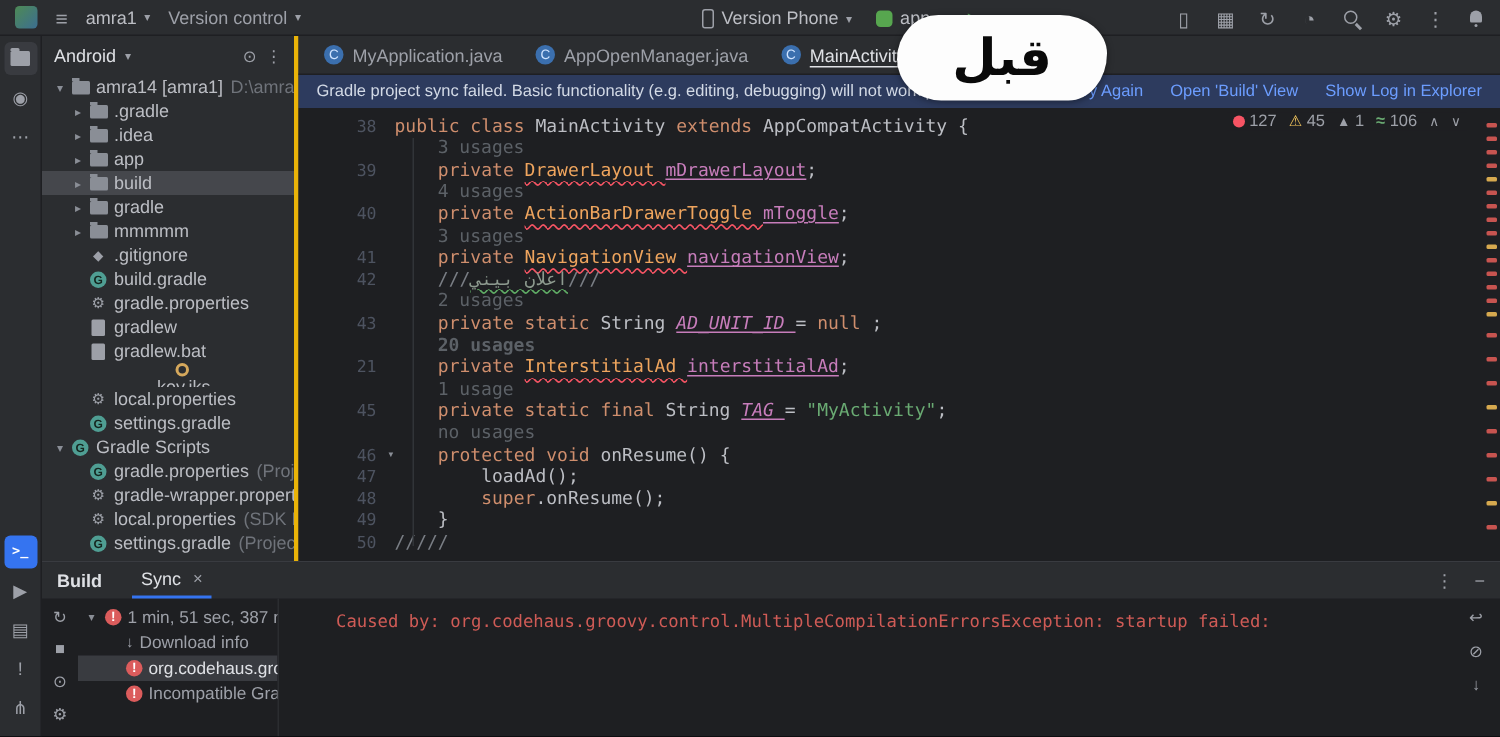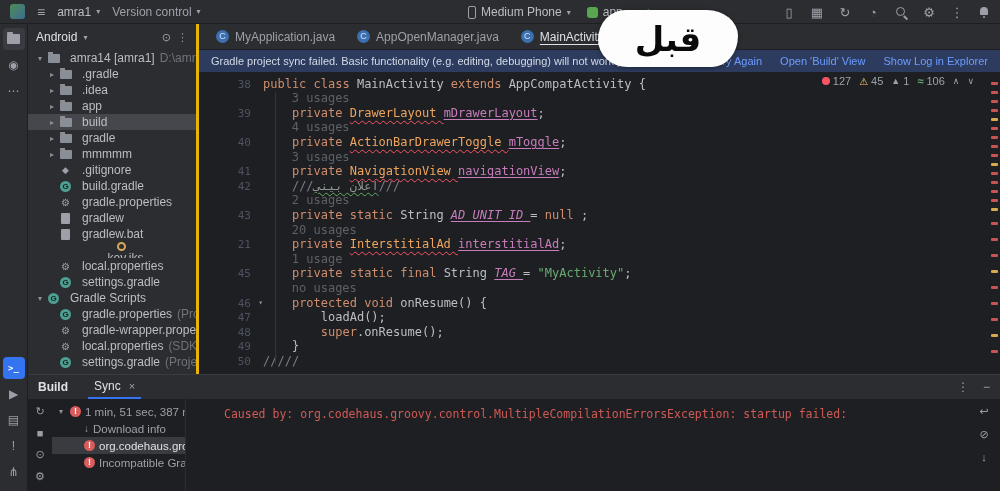--- a/index.html
+++ b/index.html
@@ -54,21 +54,21 @@
   .project-panel{width:171px;flex:none;background:#2b2d30;border-right:3px solid #eab308;
                  display:flex;flex-direction:column;overflow:hidden}
   .pp-header{height:26px;flex:none;display:flex;align-items:center;padding:0 8px;gap:6px;color:#dfe1e5}
   .pp-sp{flex:1}
   .pp-ic{color:#9da0a8;font-size:11px}
   .pp-tree{flex:1;overflow:hidden}
   .trow{height:16px;display:flex;align-items:center;white-space:nowrap;overflow:hidden;color:#bcbec4}
   .trow.selected{background:#45474c}
   .texp{width:12px;text-align:center;font-size:8px;color:#8a8e96;flex:none}
   .tico{width:15px;flex:none;display:flex;justify-content:center;align-items:center}
-  .tlab{margin-left:9px}
+  .tlab{margin-left:3px}
   .textra{color:#6f737a;margin-left:5px}
   .fi{display:inline-block;text-align:center}
   .fi-folder{width:12px;height:9px;background:#8a8e96;border-radius:1px;position:relative}
   .fi-folder::before{content:"";position:absolute;top:-2px;left:0;width:5px;height:2px;background:#8a8e96}
   .fi-gradle{width:11px;height:11px;border-radius:50%;background:#4f9e93;color:#15261f;
              font-size:8px;line-height:11px;font-weight:bold}
   .fi-props{color:#9da0a8;font-size:10px;line-height:11px}
   .fi-file{width:9px;height:11px;background:#9da0a8;border-radius:1px}
   .fi-key{width:9px;height:9px;border:2px solid #d5a85c;border-radius:50%}
   .fi-git{color:#9da0a8;font-size:9px}
@@ -168,21 +168,21 @@
         <span class="chev">▾</span>
       </div>
       <div class="tb-item dim">
         <span>Version control</span>
         <span class="chev">▾</span>
       </div>
     </div>
     <div class="tb-center">
       <div class="tb-item">
         <span class="i-phone"></span>
-        <span>Medium Phone</span>
+        <span>Version Phone</span>
         <span class="chev">▾</span>
       </div>
       <div class="tb-item">
         <span class="i-app"></span>
         <span>app</span>
         <span class="chev">▾</span>
       </div>
       <span class="play">▶</span>
     </div>
     <div class="tb-icons">
@@ -438,21 +438,21 @@
                 <div class="crow">
                   <span class="gut"></span>
                   <span class="codetext hint" style="padding-left: 28.8px; margin-top: 16px;">2 usages</span>
                 </div>
                 <div class="crow">
                   <span class="gut">43</span>
                   <span class="codetext"><span class="tk-pl">    </span><span class="tk-kw">private static </span><span class="tk-pl">String </span><span class="tk-fs">AD_UNIT_ID </span><span class="tk-pl">= </span><span class="tk-kw">null </span><span class="tk-pl">;</span></span>
                 </div>
                 <div class="crow">
                   <span class="gut"></span>
-                  <span class="codetext hint" style="padding-left: 28.8px;">20 usages</span>
+                  <span class="codetext hint" style="padding-left: 28.8px; font-weight: bold;">20 usages</span>
                 </div>
                 <div class="crow">
                   <span class="gut">21</span>
                   <span class="codetext"><span class="tk-pl">    </span><span class="tk-kw">private </span><span class="tk-ty">InterstitialAd </span><span class="tk-fd">interstitialAd</span><span class="tk-pl">;</span></span>
                 </div>
                 <div class="crow">
                   <span class="gut"></span>
                   <span class="codetext hint" style="padding-left: 28.8px;">1 usage</span>
                 </div>
                 <div class="crow">

